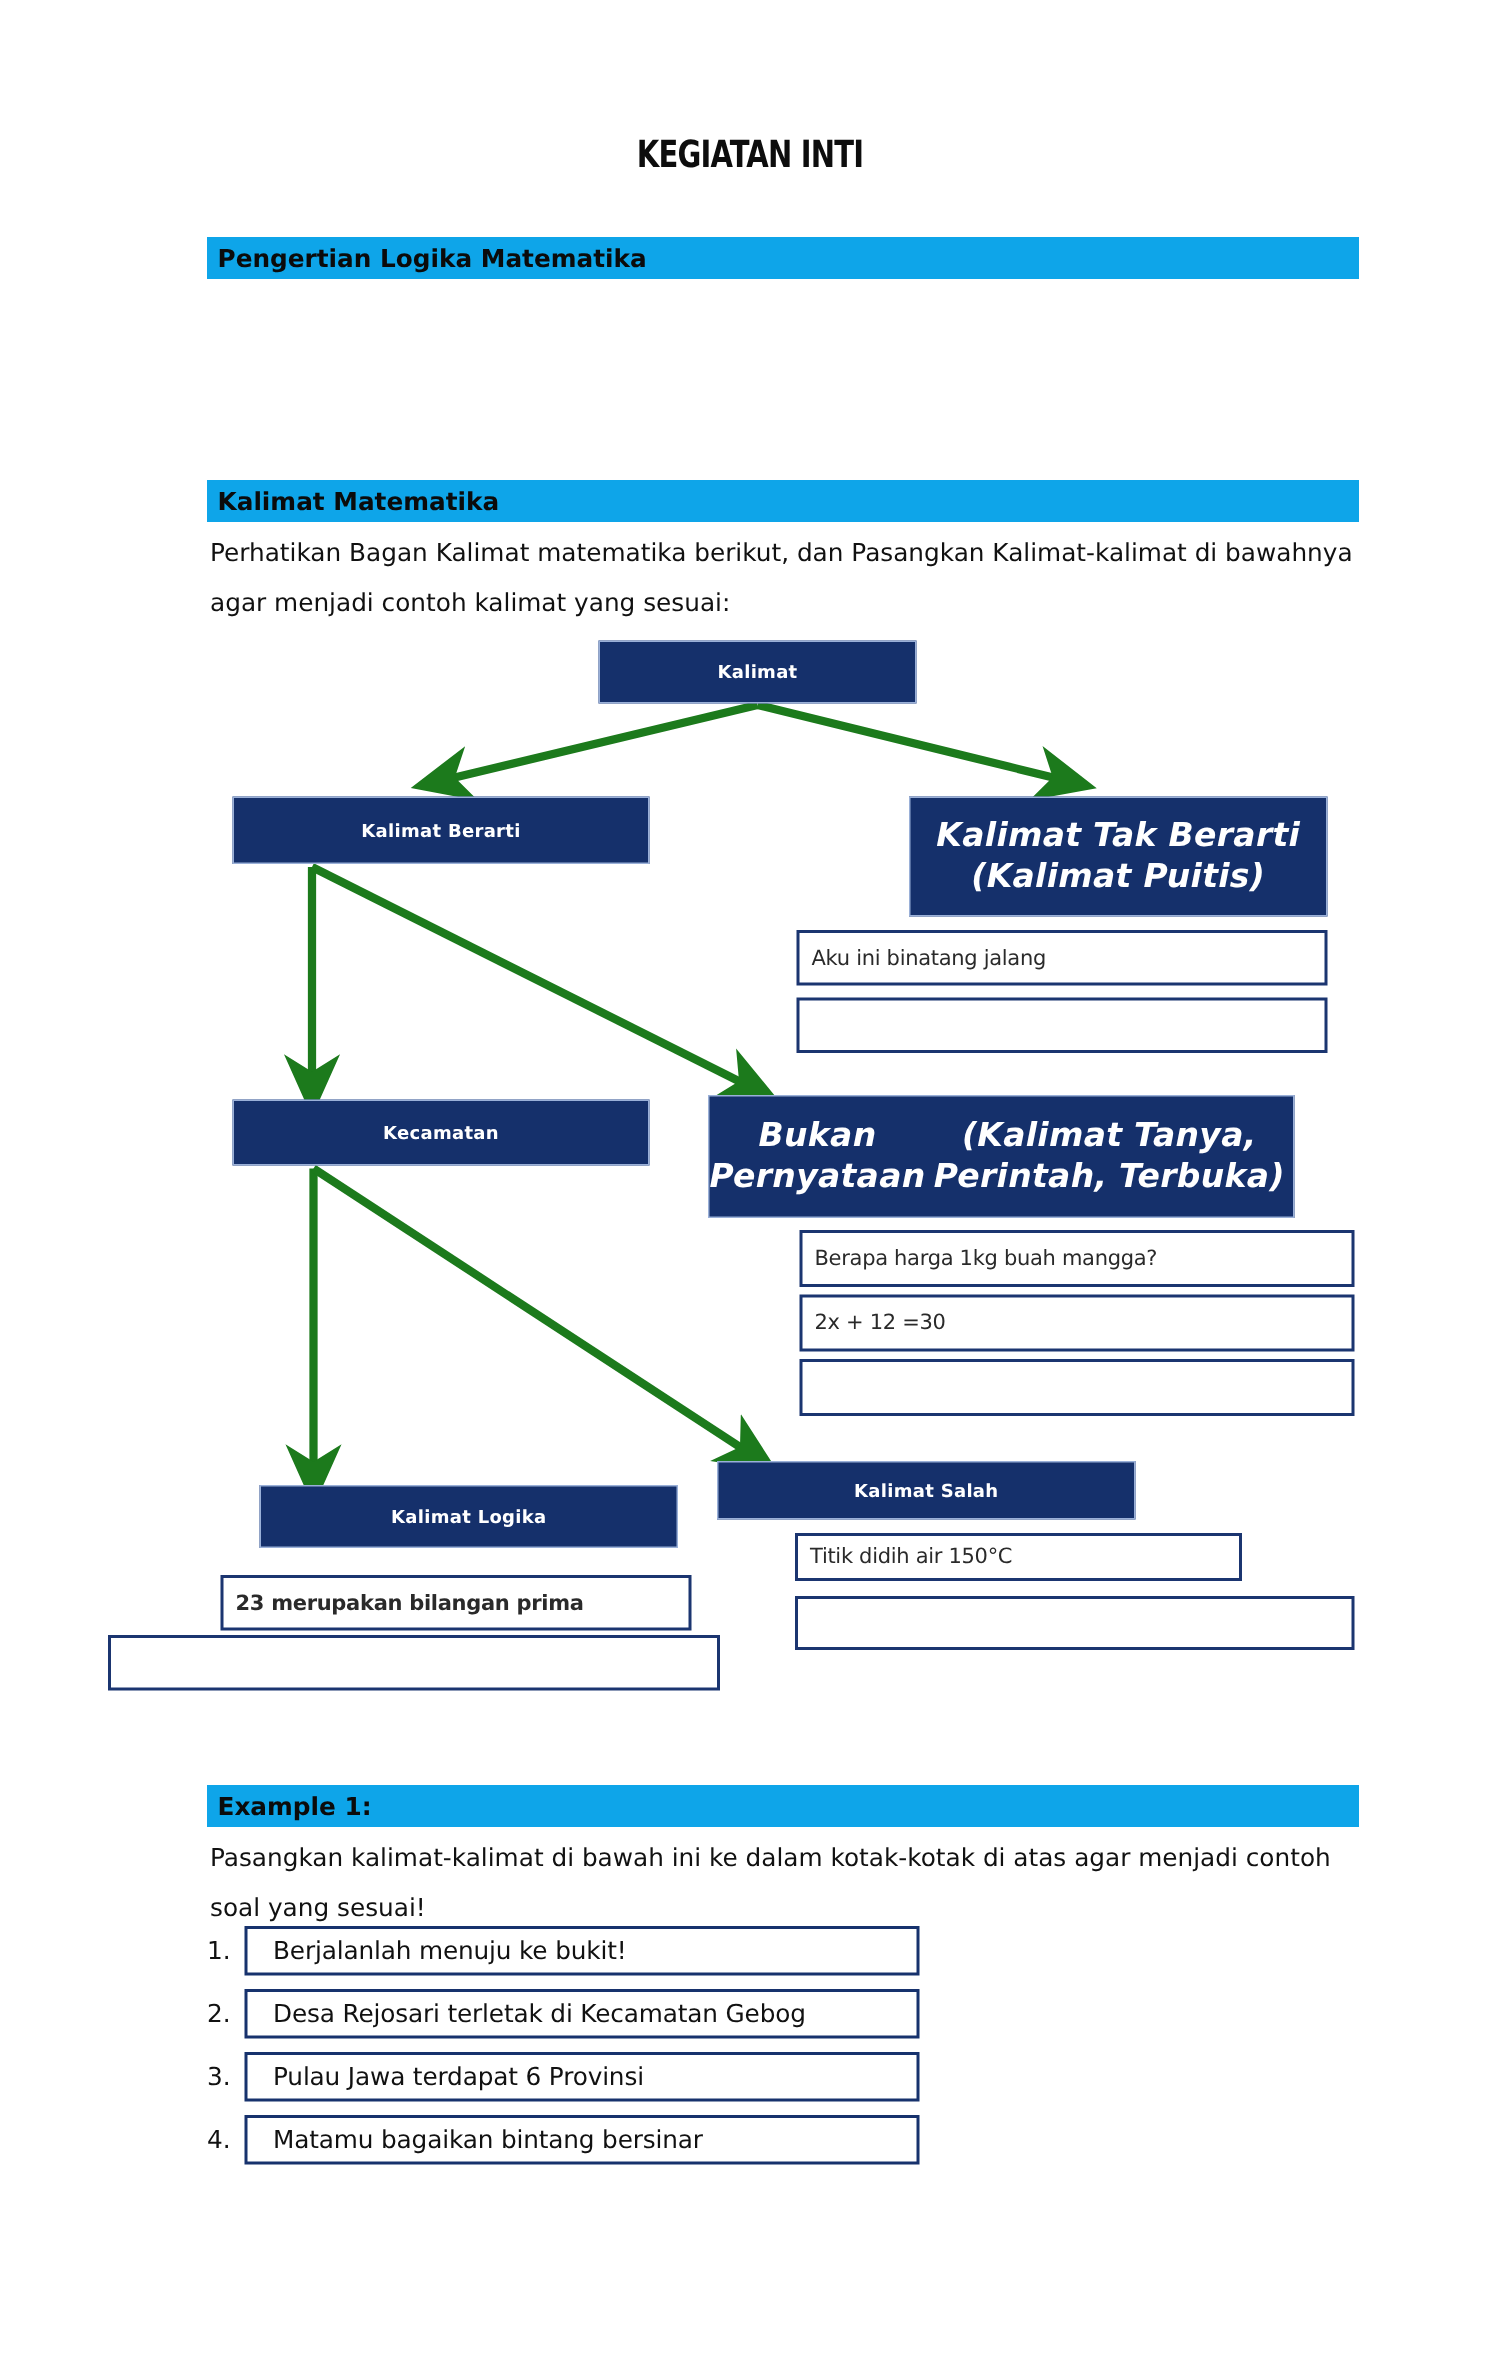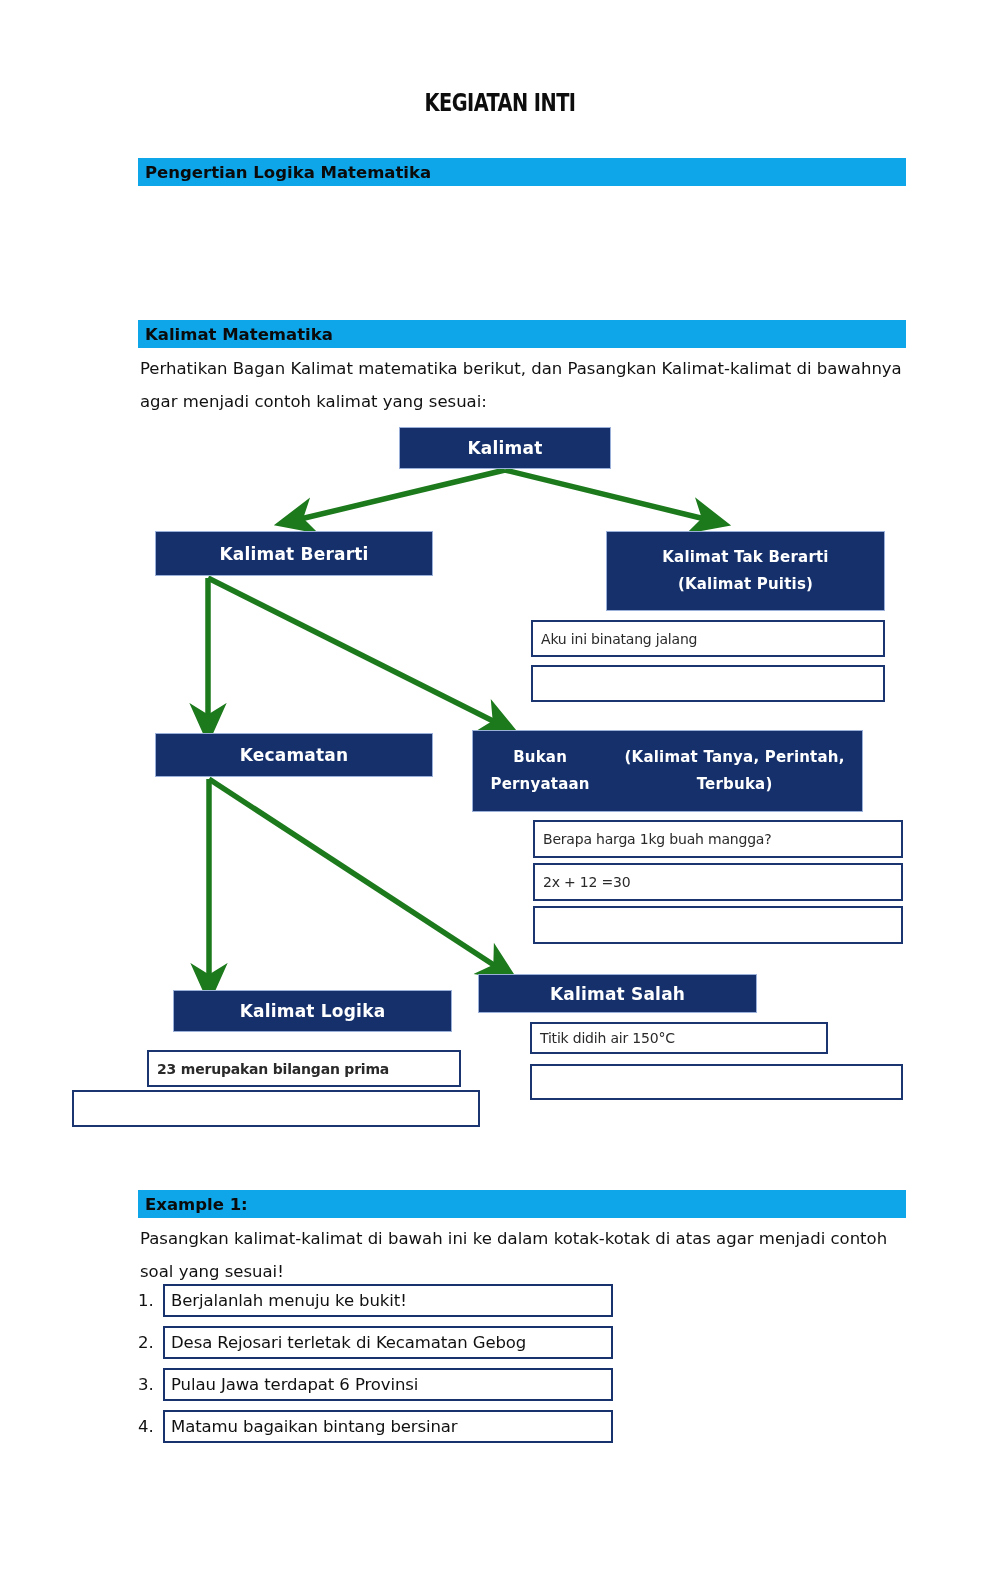--- a/index.html
+++ b/index.html
@@ -83,29 +83,29 @@
   .diagram > * { pointer-events: auto; }
 
   .navy-box {
     position: absolute;
     background: #15306b;
     border: 1px solid #9ab0d8;
     box-sizing: border-box;
     color: #ffffff;
     font-family: "DejaVu Sans", sans-serif;
     font-weight: bold;
-    font-size: 17px;
+    font-size: 12px;
     display: flex;
     align-items: center;
     justify-content: center;
     text-align: center;
     line-height: 26px;
     letter-spacing: 0.2px;
   }
-  .navy-box.two-line { font-size: 15px; line-height: 27px; }
+  .navy-box.two-line { font-size: 22px; line-height: 27px; font-style: italic; }
 
   .slot {
     position: absolute;
     background: #ffffff;
     border: 2.5px solid #1b3570;
     box-sizing: border-box;
     display: flex;
     align-items: center;
     font-family: "DejaVu Sans", sans-serif;
     font-size: 14px;
@@ -134,21 +134,21 @@
   .ex-box {
     position: absolute;
     left: 163px;
     width: 450px;
     height: 33px;
     border: 2.5px solid #17326d;
     box-sizing: border-box;
     background: #ffffff;
     display: flex;
     align-items: center;
-    padding-left: 6px;
+    padding-left: 17px;
     font-family: "DejaVu Sans", sans-serif;
     font-size: 16.5px;
     color: #111111;
     letter-spacing: -0.1px;
   }
 </style>
 </head>
 <body>
 
 <div class="page">

